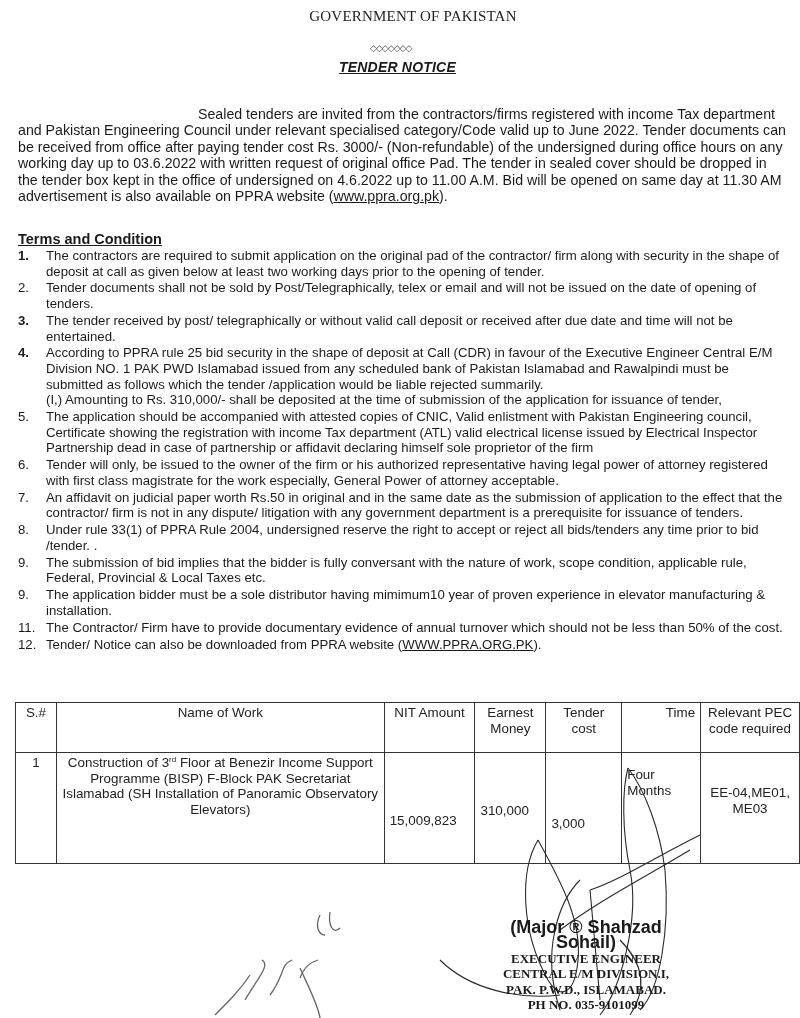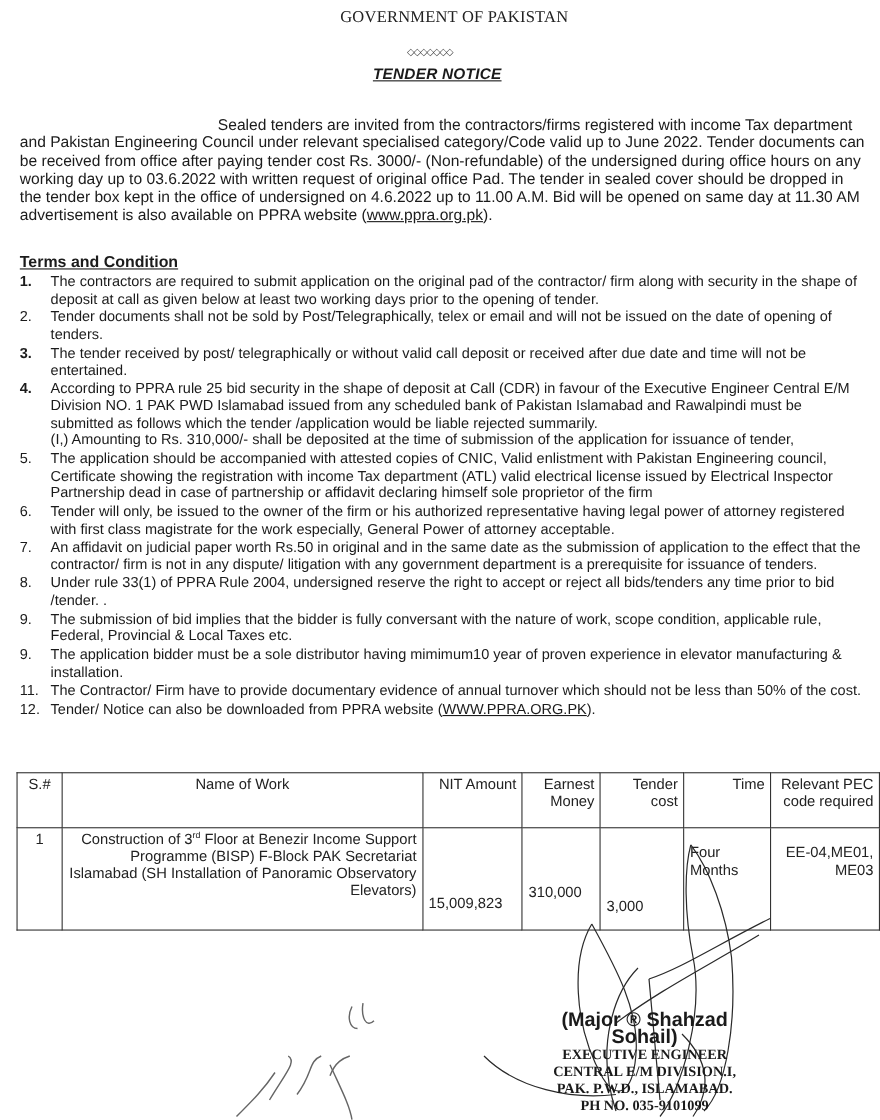--- a/index.html
+++ b/index.html
@@ -24,21 +24,21 @@
 
   .terms { position: absolute; left: 18px; top: 248px; width: 770px; margin: 0; padding: 0; list-style: none;
            font-size: 13.2px; line-height: 15.6px; }
   .terms li { position: relative; padding-left: 28px; margin-bottom: 1.3px; }
   .terms .num { position: absolute; left: 0; top: 0; width: 26px; }
   .terms .num.b { font-weight: bold; }
   .terms .sub { display: block; padding-left: 0; }
 
   table.work { position: absolute; left: 15px; top: 702px; width: 785px; border-collapse: collapse;
                font-family: "Liberation Sans", "DejaVu Sans", sans-serif; font-size: 13.4px; color: #222; }
-  table.work td, table.work th { border: 1px solid #333; vertical-align: top; padding: 2px 5px; font-weight: normal; line-height: 15.5px; text-align: right; }
+  table.work td, table.work th { border: 1px solid #333; vertical-align: top; padding: 2px 5px; font-weight: normal; line-height: 15.5px; text-align: center; }
   table.work tr.head td { height: 45px; }
   table.work tr.row td { height: 76px; }
   .c-sno { width: 30px; text-align: center !important; }
   .c-name { width: 318px; }
   .c-name.h { text-align: center !important; }
   .c-nit { width: 80px; }
   .c-earn { width: 60px; }
   .c-cost { width: 65px; }
   .c-time { width: 68px; text-align: right !important; }
   .c-pec { width: 88px; margin-left: 28px; }
@@ -107,21 +107,21 @@
             </div>
           </td>
       <td class="c-cost">
             <div class="bottom">
               <span style="top:61px">3,000</span>
             </div>
           </td>
       <td class="c-time" style="text-align:left !important; padding-top:14px;">
             <span style="display:block;width:45px;">Four Months</span>
           </td>
-      <td class="c-pec" style="padding-top:14px;"><span>EE-04,ME01, ME03</span></td>
+      <td class="c-pec" style="padding-top:32px;"><span>EE-04,ME01, ME03</span></td>
     </tr>
   </tbody>
     </table>
 
   <svg class="ink" width="800" height="1018">
     <g fill="none" stroke="#2a2a2a" stroke-width="1.1">
       <path d="M628 768 C 622 790, 622 830, 630 870 C 640 920, 620 990, 600 1015"></path>
       <path d="M628 768 C 645 790, 660 830, 665 870 C 670 930, 660 990, 640 1010"></path>
       <path d="M538 840 C 520 870, 520 930, 548 980 C 560 1000, 575 995, 578 960 C 582 920, 560 880, 538 840"></path>
       <path d="M580 880 C 560 900, 540 950, 560 1010"></path>

